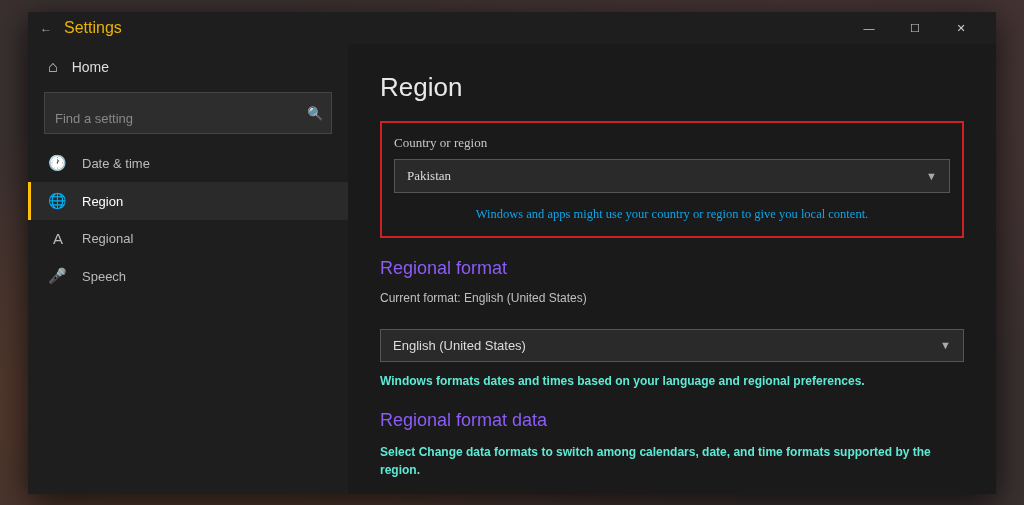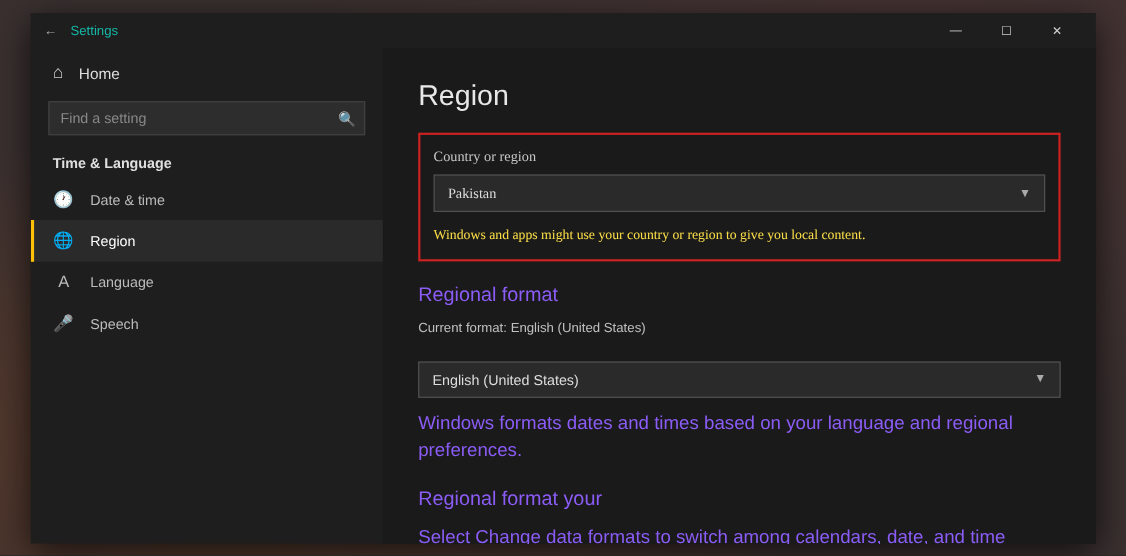--- a/index.html
+++ b/index.html
@@ -46,22 +46,22 @@
       padding: 0 12px;
       flex-shrink: 0;
     }
     .titlebar-back {
       color: #aaa;
       font-size: 12px;
       margin-right: 12px;
       cursor: pointer;
     }
     .titlebar-title {
-      color: #14b8a6;
-      font-size: 12px;
+      color: #eab308;
+      font-size: 16px;
       flex: 1;
     }
     .titlebar-controls {
       display: flex;
       gap: 0;
     }
     .titlebar-btn {
       width: 46px;
       height: 32px;
       display: flex;
@@ -105,21 +105,21 @@
 
     .search-box {
       margin: 6px 16px 10px;
       position: relative;
     }
     .search-input {
       width: 100%;
       background: #2d2d2d;
       border: 1px solid #444;
       color: #ccc;
-      padding: 7px 32px 7px 10px;
+      padding: 18px 32px 7px 10px;
       font-size: 13px;
       outline: none;
     }
     .search-input::placeholder { color: #888; }
     .search-icon-btn {
       position: absolute;
       right: 8px;
       top: 50%;
       transform: translateY(-50%);
       color: #999;
@@ -211,43 +211,45 @@
       justify-content: space-between;
       cursor: pointer;
       margin-bottom: 12px;
     }
     .dropdown-arrow {
       color: #aaa;
       font-size: 11px;
     }
 
     .field-description {
-      color: #fde047;
+      color: #0ea5e9;
       font-size: 12.5px;
       line-height: 1.5;
+      text-align: center;
     }
 
     .section-title {
       color: #8b5cf6;
       font-size: 18px;
       font-weight: 400;
       margin-bottom: 12px;
     }
 
     .section-sublabel {
       color: #c0c0c0;
       font-size: 12px;
       margin-bottom: 8px;
     }
 
     .section-description {
-      color: #8b5cf6;
-      font-size: 17px;
+      color: #5eead4;
+      font-size: 12px;
       line-height: 1.5;
       margin-bottom: 20px;
+      font-weight: bold;
     }
   </style>
 </head>
 <body>
 
 <div class="bg-texture"></div>
 
 <div class="window">
 
   <div class="titlebar">
@@ -266,33 +268,32 @@
       <div class="sidebar-home">
         <span class="home-icon">⌂</span>
         <span>Home</span>
       </div>
 
       <div class="search-box">
         <input class="search-input" type="text" placeholder="Find a setting" style="">
         <span class="search-icon-btn">🔍</span>
       </div>
 
-      <div class="sidebar-section-label">Time &amp; Language</div>
 
       <div class="sidebar-item">
         <span class="sidebar-item-icon">🕐</span>
         <span>Date &amp; time</span>
       </div>
       <div class="sidebar-item active">
         <span class="sidebar-item-icon">🌐</span>
         <span>Region</span>
       </div>
       <div class="sidebar-item">
         <span class="sidebar-item-icon">A</span>
-        <span>Language</span>
+        <span>Regional</span>
       </div>
       <div class="sidebar-item">
         <span class="sidebar-item-icon">🎤</span>
         <span>Speech</span>
       </div>
     </div>
 
     <div class="main">
       <h1 class="page-title">Region</h1>
 
@@ -306,17 +307,17 @@
       </div>
 
       <h2 class="section-title">Regional format</h2>
       <div class="section-sublabel">Current format: English (United States)</div>
       <div class="dropdown" style="margin-bottom:10px;margin-top:24px;">
         <span>English (United States)</span>
         <span class="dropdown-arrow">▼</span>
       </div>
       <div class="section-description">Windows formats dates and times based on your language and regional preferences.</div>
 
-      <h2 class="section-title">Regional format your</h2>
+      <h2 class="section-title">Regional format data</h2>
       <div class="section-description">Select Change data formats to switch among calendars, date, and time formats supported by the region.</div>
     </div>
   </div>
 </div>
 
 </body></html>

